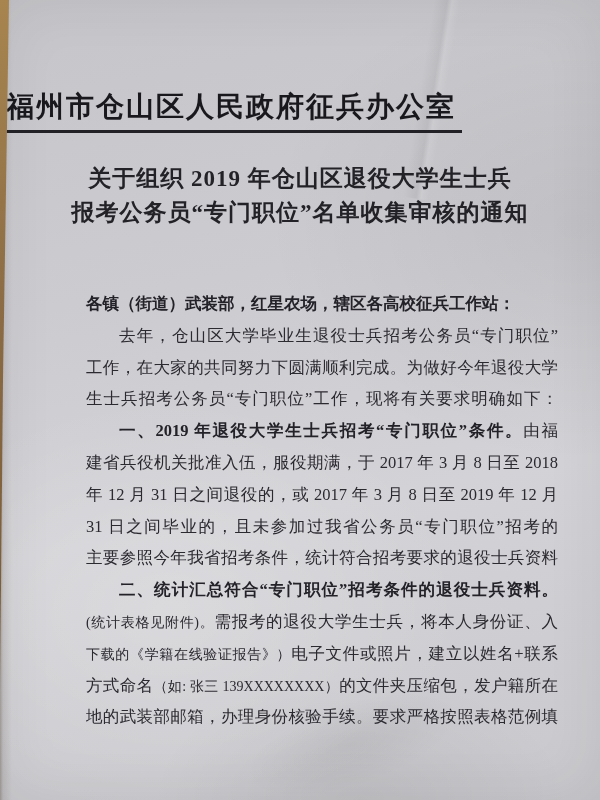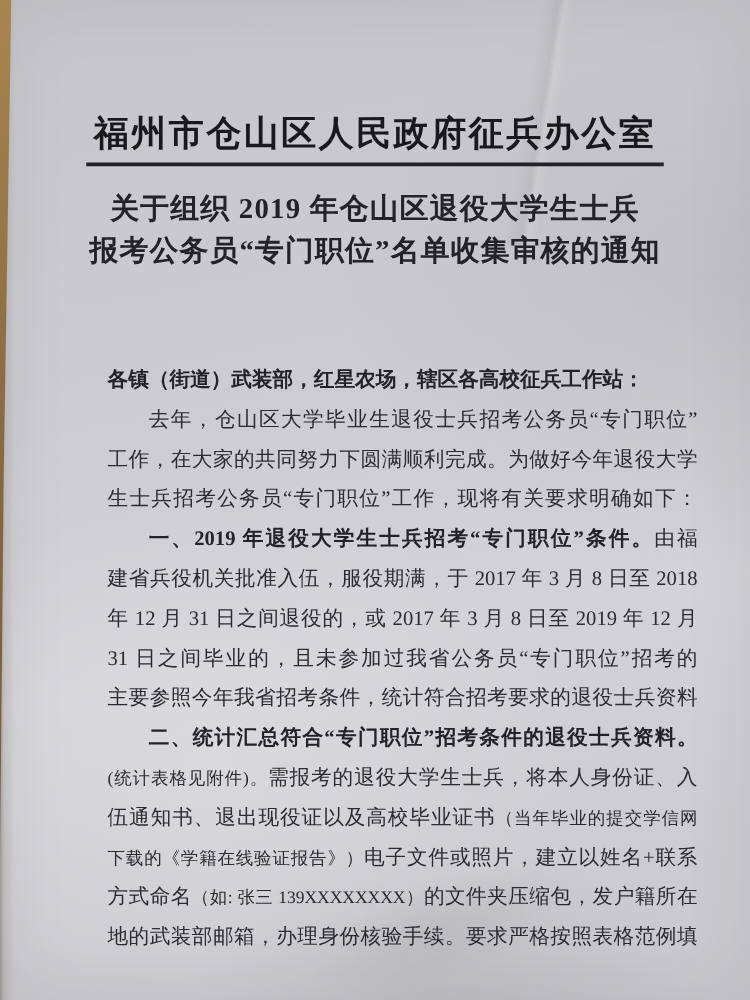--- a/index.html
+++ b/index.html
@@ -30,31 +30,31 @@
     position: absolute; left: 420px; top: -20px; width: 26px; height: 220px;
     background: linear-gradient(90deg, rgba(0,0,0,0) 0, rgba(0,0,0,0.05) 50%, rgba(255,255,255,0.10) 70%, rgba(0,0,0,0) 100%);
     transform: rotate(9deg);
   }
   .crease-bottom {
     position: absolute; left: 200px; top: 690px; width: 280px; height: 130px;
     background: radial-gradient(55% 45% at 55% 45%, rgba(0,0,0,0.05), rgba(0,0,0,0) 72%);
     transform: rotate(-18deg);
   }
 
-  .org-title-wrap { position: absolute; top: 88px; left: 0; width: 100%; text-align: center; }
+  .org-title-wrap { position: absolute; top: 88px; left: 0; width: 100%; }
   .org-title-text {
     display: inline-block;
     font-size: 28px; font-weight: bold; letter-spacing: 2px;
     color: #19191d;
     border-bottom: 3px solid #222226;
     padding: 0 6px 4px 6px;
   }
 
   .subject {
-    position: absolute; top: 150px; left: 0; width: 100%;
+    position: absolute; top: 162px; left: 0; width: 100%;
     text-align: center; font-weight: bold;
     font-size: 23px; line-height: 34px; letter-spacing: 1px;
     color: #222227;
   }
 
   .doc-body {
     position: absolute; top: 252px; left: 86px; width: 472px;
     font-size: 16.5px; line-height: 31.8px; color: #2b2a30;
   }
   .doc-line { text-align: justify; text-align-last: justify; height: 31.8px; overflow: visible; }
@@ -86,19 +86,18 @@
         <div class="doc-line indent"><span class="seg-regular">去年，仓山区大学毕业生退役士兵招考公务员“专门职位”</span></div>
         <div class="doc-line"><span class="seg-regular">工作，在大家的共同努力下圆满顺利完成。为做好今年退役大学</span></div>
         <div class="doc-line"><span class="seg-regular">生士兵招考公务员“专门职位”工作，现将有关要求明确如下：</span></div>
         <div class="doc-line indent"><span class="seg-bold">一、2019 年退役大学生士兵招考“专门职位”条件。</span><span class="seg-regular">由福</span></div>
         <div class="doc-line"><span class="seg-regular">建省兵役机关批准入伍，服役期满，于 2017 年 3 月 8 日至 2018</span></div>
         <div class="doc-line"><span class="seg-regular">年 12 月 31 日之间退役的，或 2017 年 3 月 8 日至 2019 年 12 月</span></div>
         <div class="doc-line"><span class="seg-regular">31 日之间毕业的，且未参加过我省公务员“专门职位”招考的</span></div>
         <div class="doc-line"><span class="seg-regular">主要参照今年我省招考条件，统计符合招考要求的退役士兵资料</span></div>
         <div class="doc-line indent"><span class="seg-bold">二、统计汇总符合“专门职位”招考条件的退役士兵资料。</span></div>
         <div class="doc-line"><span class="seg-small">(统计表格见附件)。</span><span class="seg-regular">需报考的退役大学生士兵，将本人身份证、入</span></div>
-        <div class="doc-line"><span class="seg-regular">伍通知书、退出现役证以及高校毕业证书</span><span class="seg-small">（当年毕业的提交学信网</span></div>
         <div class="doc-line"><span class="seg-small">下载的《学籍在线验证报告》）</span><span class="seg-regular">电子文件或照片，建立以姓名+联系</span></div>
         <div class="doc-line"><span class="seg-regular">方式命名</span><span class="seg-small">（如: 张三  139XXXXXXXX）</span><span class="seg-regular">的文件夹压缩包，发户籍所在</span></div>
         <div class="doc-line"><span class="seg-regular">地的武装部邮箱，办理身份核验手续。要求严格按照表格范例填</span></div>
       </div>
   </div>
 </div>
 
 </body></html>

